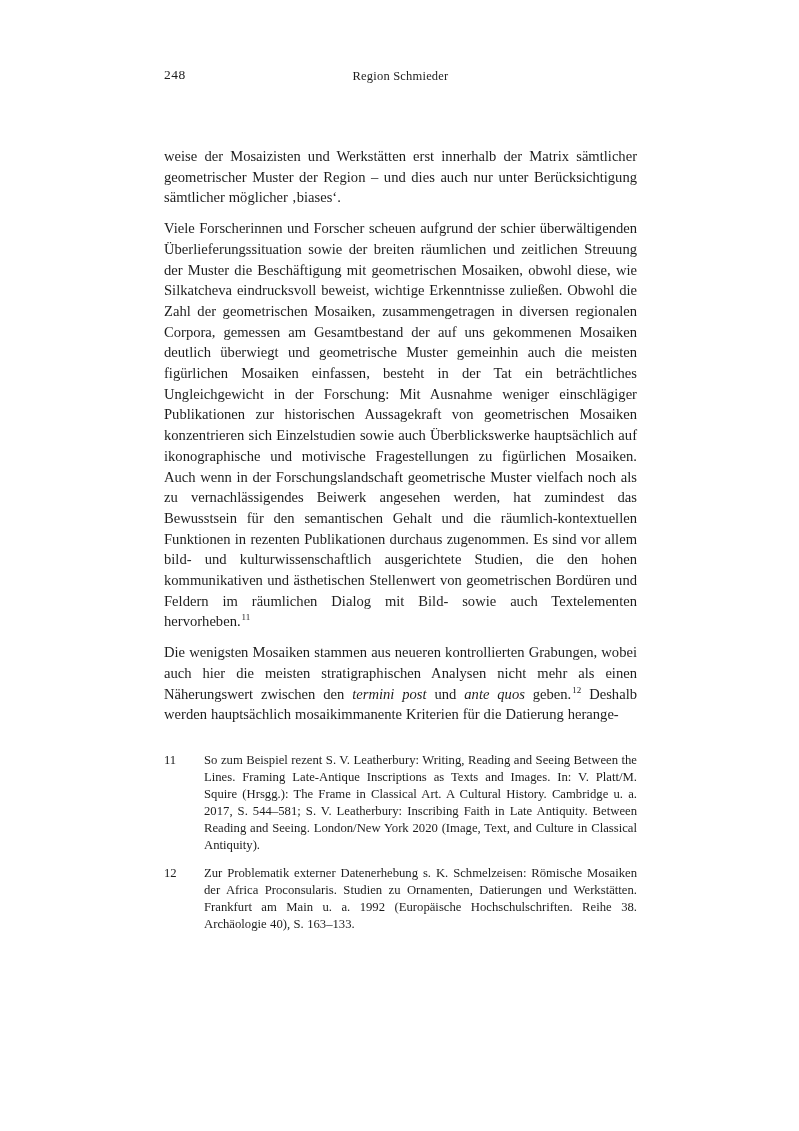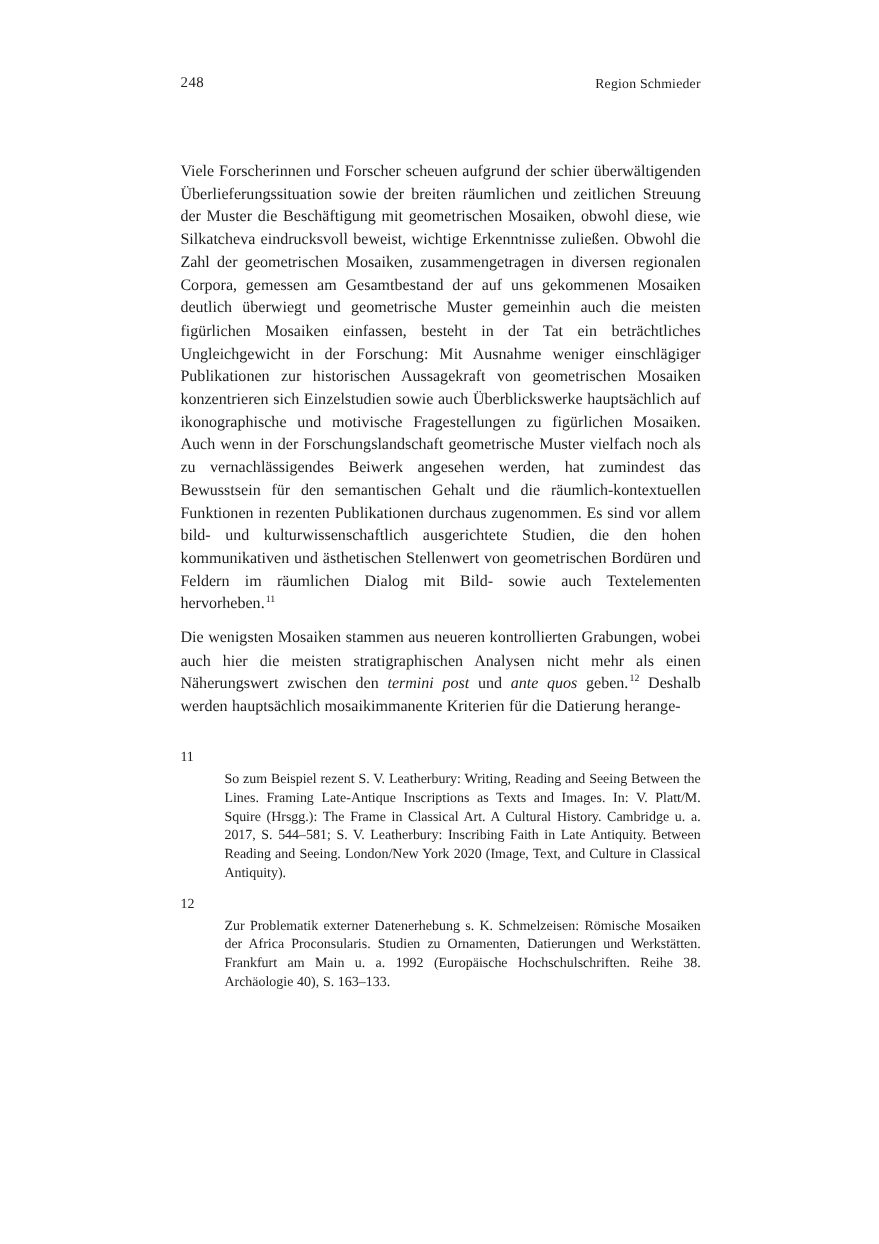--- a/index.html
+++ b/index.html
@@ -19,21 +19,21 @@
   .content-column {
     position: absolute;
     left: 164px;
     top: 0;
     width: 473px;
   }
   .running-header {
     position: relative;
     margin-top: 68px;
     height: 16px;
-    text-align: right;
+    text-align: center;
     font-size: 12.5px;
     line-height: 16px;
     letter-spacing: 0.2px;
   }
   .page-num {
     position: absolute;
     left: 0;
     top: -1px;
     font-size: 13.5px;
     letter-spacing: 0.5px;
@@ -77,35 +77,35 @@
     margin-bottom: 0;
   }
   .fn-num {
     flex: 0 0 40px;
     width: 40px;
   }
   .fn-text {
     flex: 1;
     text-align: justify;
     word-spacing: 0.2px;
-    margin-top: 20px;
   }
 </style>
 </head>
 <body>
 
 <div class="page">
   <div class="content-column">
 
     <header class="running-header">
       <span class="page-num">248</span>
       <span class="running-head">Region Schmieder</span>
     </header>
 
     <main class="text-block">
+      <p><span>weise der Mosaizisten und Werkstätten erst innerhalb der Matrix sämtlicher geometrischer Muster der Region – und dies auch nur unter Berücksichtigung sämtlicher möglicher ‚biases‘.</span></p>
       <p><span>Viele Forscherinnen und Forscher scheuen aufgrund der schier überwältigenden Überlieferungssituation sowie der breiten räumlichen und zeitlichen Streuung der Muster die Beschäftigung mit geometrischen Mosaiken, obwohl diese, wie Silkatcheva eindrucksvoll beweist, wichtige Erkenntnisse zuließen. Obwohl die Zahl der geometrischen Mosaiken, zusammengetragen in diversen regionalen Corpora, gemessen am Gesamtbestand der auf uns gekommenen Mosaiken deutlich überwiegt und geometrische Muster gemeinhin auch die meisten figürlichen Mosaiken einfassen, besteht in der Tat ein beträchtliches Ungleichgewicht in der Forschung: Mit Ausnahme weniger einschlägiger Publikationen zur historischen Aussagekraft von geometrischen Mosaiken konzentrieren sich Einzelstudien sowie auch Überblickswerke hauptsächlich auf ikonographische und motivische Fragestellungen zu figürlichen Mosaiken. Auch wenn in der Forschungslandschaft geometrische Muster vielfach noch als zu vernachlässigendes Beiwerk angesehen werden, hat zumindest das Bewusstsein für den semantischen Gehalt und die räumlich-kontextuellen Funktionen in rezenten Publikationen durchaus zugenommen. Es sind vor allem bild- und kulturwissenschaftlich ausgerichtete Studien, die den hohen kommunikativen und ästhetischen Stellenwert von geometrischen Bordüren und Feldern im räumlichen Dialog mit Bild- sowie auch Textelementen hervorheben.</span><sup class="fn-ref">11</sup></p>
       <p><span>Die wenigsten Mosaiken stammen aus neueren kontrollierten Grabungen, wobei auch hier die meisten stratigraphischen Analysen nicht mehr als einen Näherungswert zwischen den </span><em class="latin">termini post</em><span> und </span><em class="latin">ante quos</em><span> geben.</span><sup class="fn-ref">12</sup><span> Deshalb werden hauptsächlich mosaikimmanente Kriterien für die Datierung herange-</span></p>
     </main>
 
     <section class="footnotes">
       <div class="footnote">
         <span class="fn-num">11</span>
         <span class="fn-text">So zum Beispiel rezent S. V. Leatherbury: Writing, Reading and Seeing Between the Lines. Framing Late-Antique Inscriptions as Texts and Images. In: V. Platt/M. Squire (Hrsgg.): The Frame in Classical Art. A Cultural History. Cambridge u. a. 2017, S. 544–581; S. V. Leatherbury: Inscribing Faith in Late Antiquity. Between Reading and Seeing. London/New York 2020 (Image, Text, and Culture in Classical Antiquity).</span>
       </div>
       <div class="footnote">

